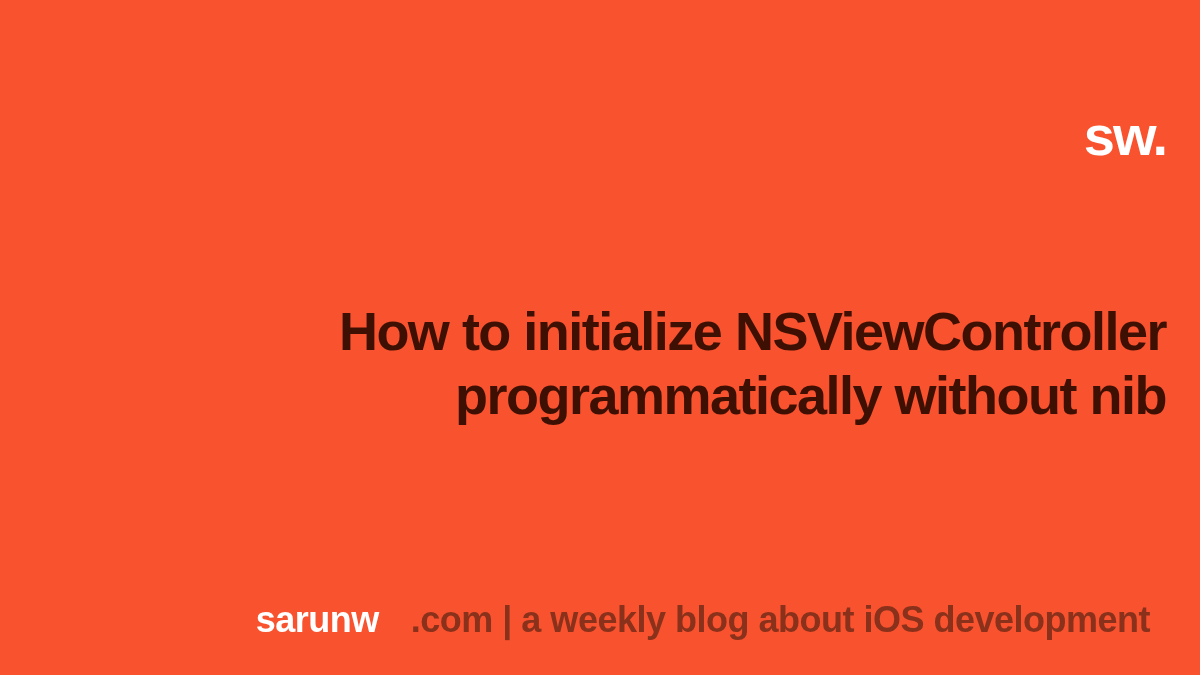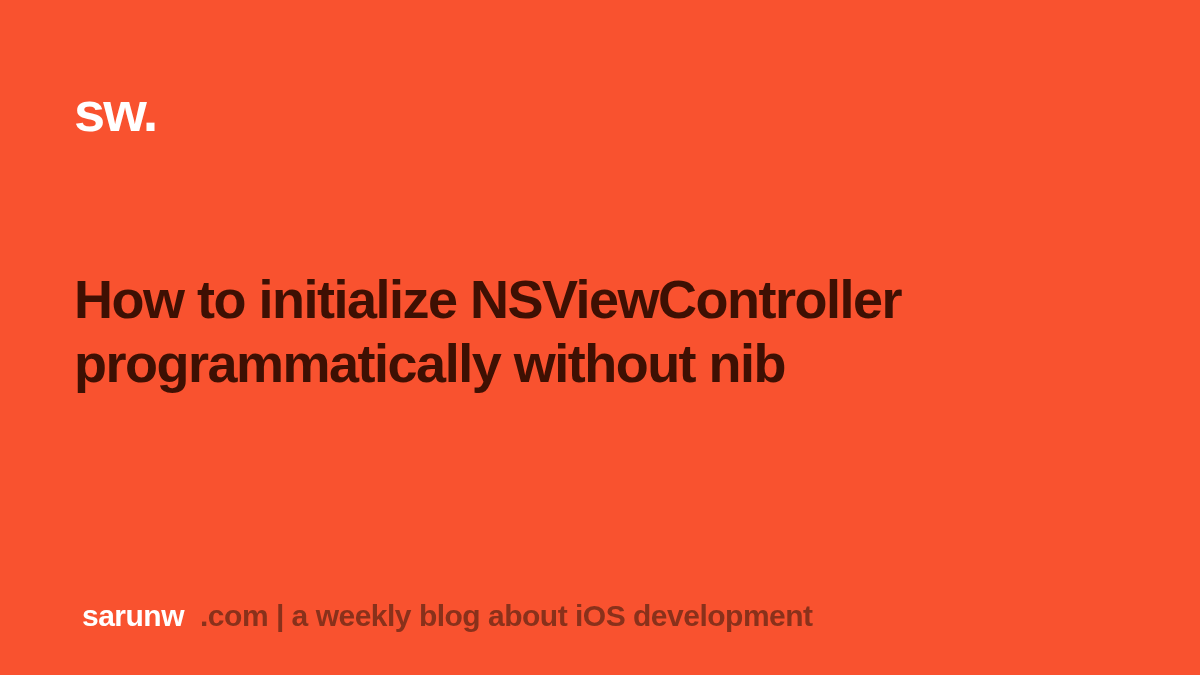--- a/index.html
+++ b/index.html
@@ -1,18 +1,19 @@
 <!DOCTYPE html>
 <html><head>
   <meta charset="utf-8">
   <style>
     * {
-      margin: 8px;
+      margin: 16px;
       padding: 0;
       box-sizing: border-box;
+      text-align: right;
     }
     body {
       width: 1200px;
       height: 675px;
       background-color: #F9522F;
       font-family: -apple-system, BlinkMacSystemFont, "Segoe UI", Helvetica, Arial, sans-serif;
       padding: 60px 50px 50px 50px;
       display: flex;
       flex-direction: column;
       overflow: hidden;
@@ -26,21 +27,21 @@
     }
     .title {
       font-size: 54px;
       font-weight: 700;
       color: #3E1003;
       line-height: 1.18;
       letter-spacing: -1.5px;
       margin-top: 120px;
     }
     .footer {
-      font-size: 30px;
+      font-size: 36px;
       font-weight: 700;
       color: #89311B;
       margin-top: auto;
       letter-spacing: -0.5px;
     }
     .footer .highlight {
       color: #FFFFFF;
     }
   </style>
 </head>

